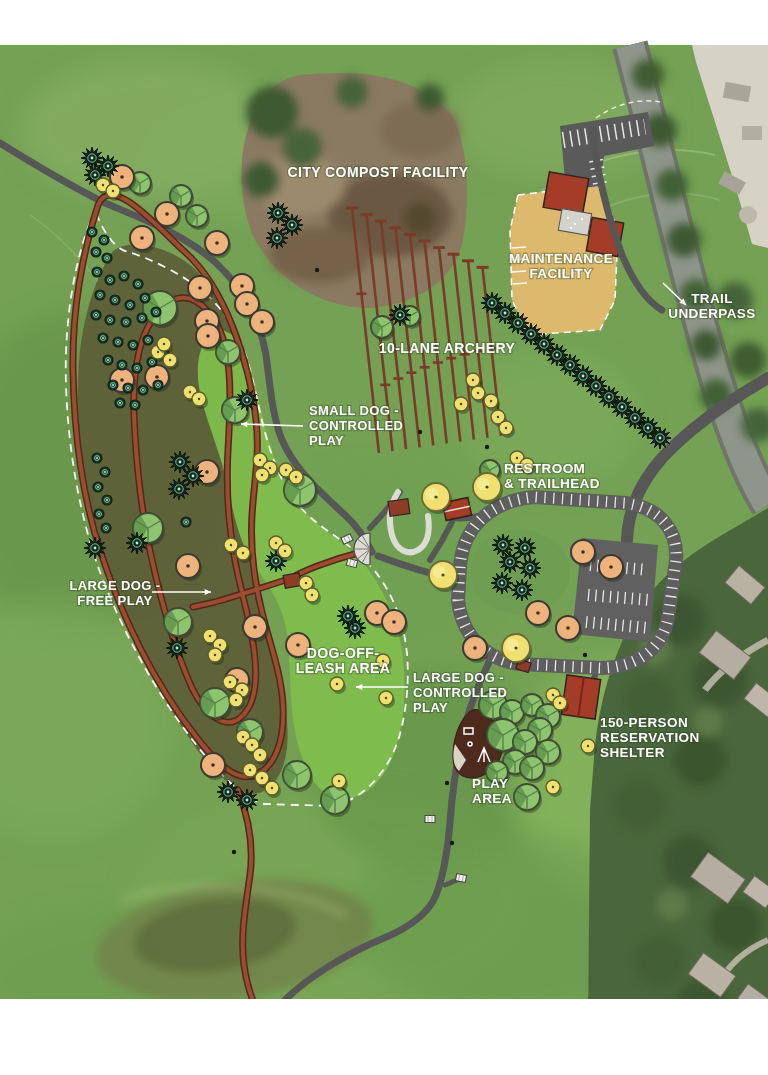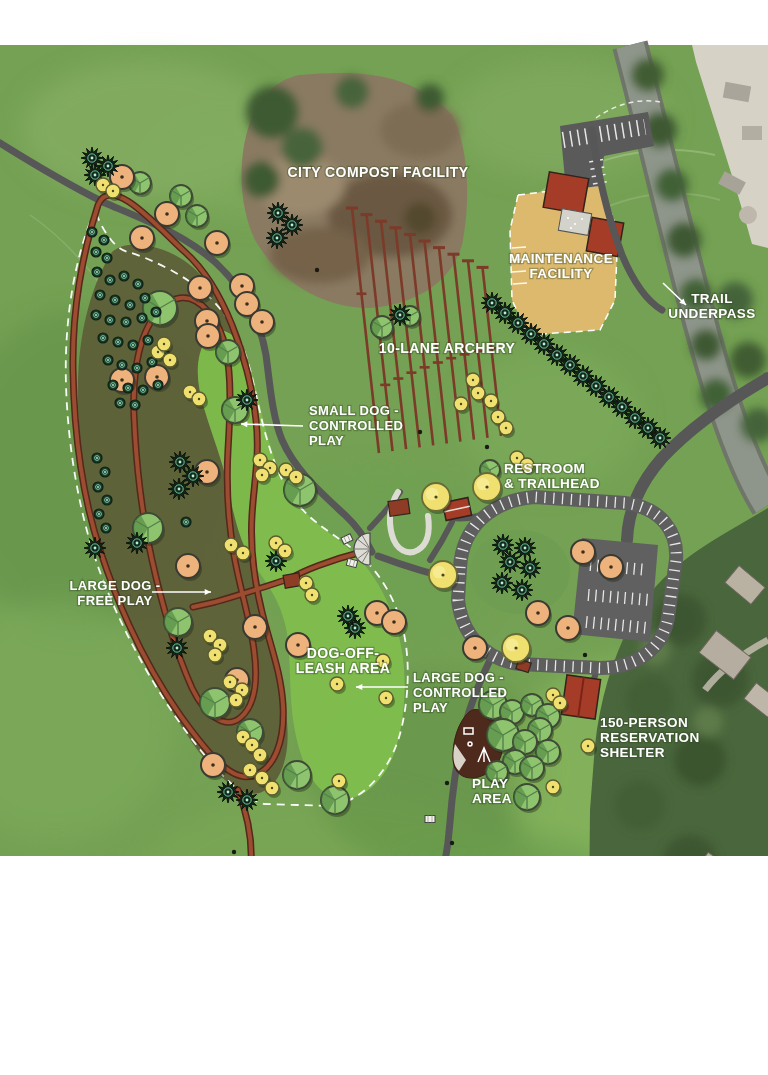--- a/index.html
+++ b/index.html
@@ -1,16 +1,16 @@
 <!DOCTYPE html>
 <html><head>
 <meta charset="utf-8">
 <style>
   html,body{margin:0;padding:0;background:#ffffff;}
-  .canvas{position:relative;width:768px;height:856px;background:#ffffff;overflow:hidden;
+  .canvas{position:relative;width:768px;height:999px;background:#ffffff;overflow:hidden;
           font-family:"Liberation Sans",sans-serif;}
   svg{position:absolute;left:0;top:0;}
   .map-label{font-family:"Liberation Sans",sans-serif;font-weight:bold;fill:#ffffff;
              letter-spacing:.4px;}
 </style>
 </head>
 <body>
 
 <div class="canvas">
 <svg width="768" height="1075" viewBox="0 0 768 1075">

